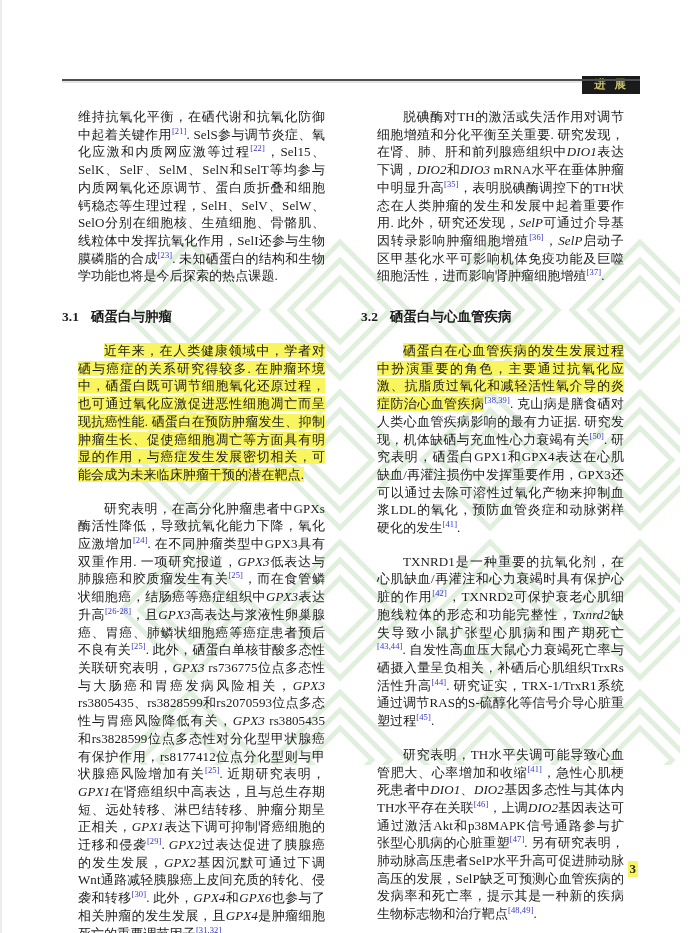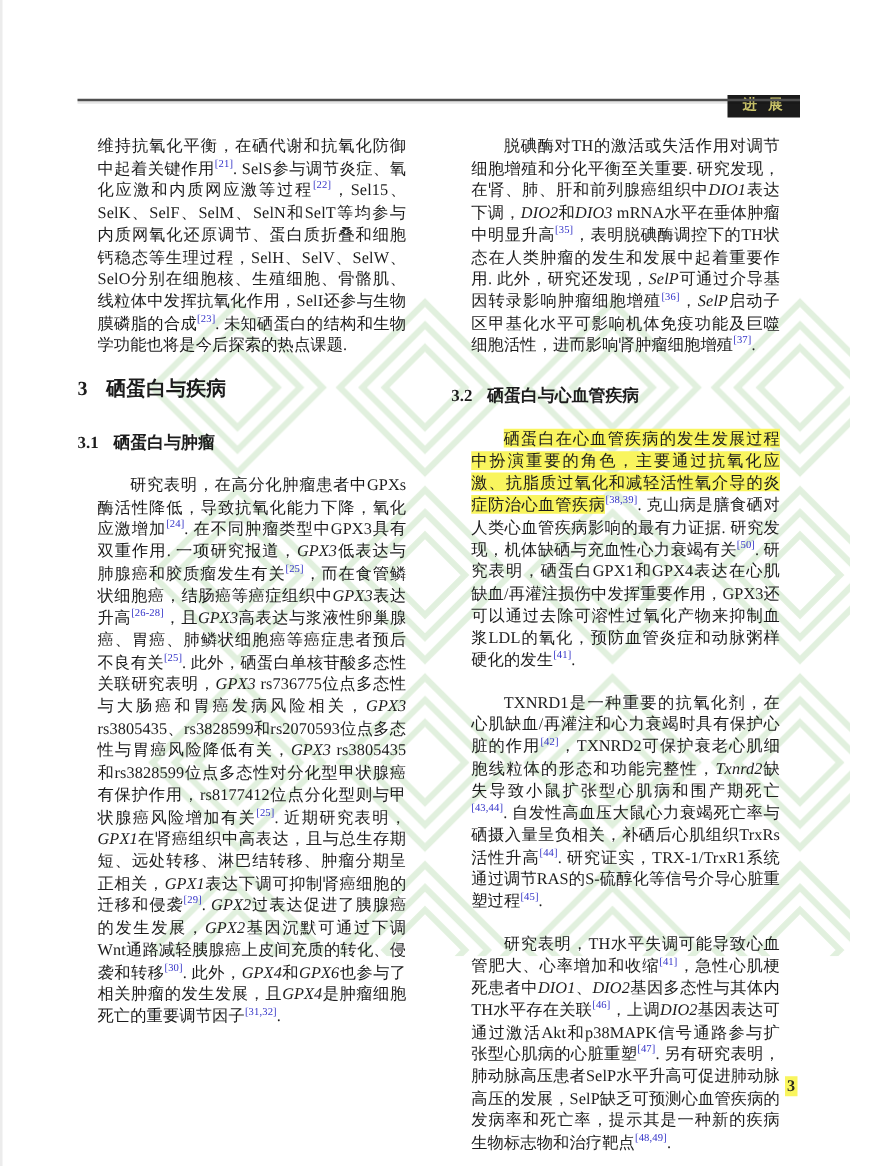--- a/index.html
+++ b/index.html
@@ -86,26 +86,24 @@
       <path d="M75 25 L125 75 L75 125 L25 75 Z" fill="none" stroke="#d8ebd3" stroke-width="5"></path>
       <path d="M75 43 L107 75 L75 107 L43 75 Z" fill="none" stroke="#d8ebd3" stroke-width="5"></path>
     </pattern>
   </defs>
   <rect x="0" y="0" width="100%" height="100%" fill="url(#wm)"></rect>
 </svg>
 
 <div class="columns">
   <div class="col">
     <p><span>维持抗氧化平衡，在硒代谢和抗氧化防御中起着关键作用</span><sup class="cite">[21]</sup><span>. SelS参与调节炎症、氧化应激和内质网应激等过程</span><sup class="cite">[22]</sup><span>，Sel15、SelK、SelF、SelM、SelN和SelT等均参与内质网氧化还原调节、蛋白质折叠和细胞钙稳态等生理过程，SelH、SelV、SelW、SelO分别在细胞核、生殖细胞、骨骼肌、线粒体中发挥抗氧化作用，SelI还参与生物膜磷脂的合成</span><sup class="cite">[23]</sup><span>. 未知硒蛋白的结构和生物学功能也将是今后探索的热点课题.</span></p>
-    <div class="h1">
-      <span class="hnum">3</span><span>硒蛋白与疾病</span>
-    </div>
     <div class="h2">
       <span class="hnum">3.1</span><span>硒蛋白与肿瘤</span>
     </div>
+    <p class="indent"><span class="hl">近年来，在人类健康领域中，学者对硒与癌症的关系研究得较多. 在肿瘤环境中，硒蛋白既可调节细胞氧化还原过程，也可通过氧化应激促进恶性细胞凋亡而呈现抗癌性能. 硒蛋白在预防肿瘤发生、抑制肿瘤生长、促使癌细胞凋亡等方面具有明显的作用，与癌症发生发展密切相关，可能会成为未来临床肿瘤干预的潜在靶点.</span></p>
     <p class="indent"><span>研究表明，在高分化肿瘤患者中GPXs酶活性降低，导致抗氧化能力下降，氧化应激增加</span><sup class="cite">[24]</sup><span>. 在不同肿瘤类型中GPX3具有双重作用. 一项研究报道，</span><span class="it">GPX3</span><span>低表达与肺腺癌和胶质瘤发生有关</span><sup class="cite">[25]</sup><span>，而在食管鳞状细胞癌，结肠癌等癌症组织中</span><span class="it">GPX3</span><span>表达升高</span><sup class="cite">[26-28]</sup><span>，且</span><span class="it">GPX3</span><span>高表达与浆液性卵巢腺癌、胃癌、肺鳞状细胞癌等癌症患者预后不良有关</span><sup class="cite">[25]</sup><span>. 此外，硒蛋白单核苷酸多态性关联研究表明，</span><span class="it">GPX3</span><span> rs736775位点多态性与大肠癌和胃癌发病风险相关，</span><span class="it">GPX3</span><span> rs3805435、rs3828599和rs2070593位点多态性与胃癌风险降低有关，</span><span class="it">GPX3</span><span> rs3805435和rs3828599位点多态性对分化型甲状腺癌有保护作用，rs8177412位点分化型则与甲状腺癌风险增加有关</span><sup class="cite">[25]</sup><span>. 近期研究表明，</span><span class="it">GPX1</span><span>在肾癌组织中高表达，且与总生存期短、远处转移、淋巴结转移、肿瘤分期呈正相关，</span><span class="it">GPX1</span><span>表达下调可抑制肾癌细胞的迁移和侵袭</span><sup class="cite">[29]</sup><span>. </span><span class="it">GPX2</span><span>过表达促进了胰腺癌的发生发展，</span><span class="it">GPX2</span><span>基因沉默可通过下调Wnt通路减轻胰腺癌上皮间充质的转化、侵袭和转移</span><sup class="cite">[30]</sup><span>. 此外，</span><span class="it">GPX4</span><span>和</span><span class="it">GPX6</span><span>也参与了相关肿瘤的发生发展，且</span><span class="it">GPX4</span><span>是肿瘤细胞死亡的重要调节因子</span><sup class="cite">[31,32]</sup><span>.</span></p>
   </div>
   <div class="col">
     <p class="indent"><span>脱碘酶对TH的激活或失活作用对调节细胞增殖和分化平衡至关重要. 研究发现，在肾、肺、肝和前列腺癌组织中</span><span class="it">DIO1</span><span>表达下调，</span><span class="it">DIO2</span><span>和</span><span class="it">DIO3</span><span> mRNA水平在垂体肿瘤中明显升高</span><sup class="cite">[35]</sup><span>，表明脱碘酶调控下的TH状态在人类肿瘤的发生和发展中起着重要作用. 此外，研究还发现，</span><span class="it">SelP</span><span>可通过介导基因转录影响肿瘤细胞增殖</span><sup class="cite">[36]</sup><span>，</span><span class="it">SelP</span><span>启动子区甲基化水平可影响机体免疫功能及巨噬细胞活性，进而影响肾肿瘤细胞增殖</span><sup class="cite">[37]</sup><span>.</span></p>
     <div class="h2">
       <span class="hnum">3.2</span><span>硒蛋白与心血管疾病</span>
     </div>
     <p class="indent"><span class="hl">硒蛋白在心血管疾病的发生发展过程中扮演重要的角色，主要通过抗氧化应激、抗脂质过氧化和减轻活性氧介导的炎症防治心血管疾病</span><sup class="cite">[38,39]</sup><span>. 克山病是膳食硒对人类心血管疾病影响的最有力证据. 研究发现，机体缺硒与充血性心力衰竭有关</span><sup class="cite">[50]</sup><span>. 研究表明，硒蛋白GPX1和GPX4表达在心肌缺血/再灌注损伤中发挥重要作用，GPX3还可以通过去除可溶性过氧化产物来抑制血浆LDL的氧化，预防血管炎症和动脉粥样硬化的发生</span><sup class="cite">[41]</sup><span>.</span></p>
     <p class="indent"><span>TXNRD1是一种重要的抗氧化剂，在心肌缺血/再灌注和心力衰竭时具有保护心脏的作用</span><sup class="cite">[42]</sup><span>，TXNRD2可保护衰老心肌细胞线粒体的形态和功能完整性，</span><span class="it">Txnrd2</span><span>缺失导致小鼠扩张型心肌病和围产期死亡</span><sup class="cite">[43,44]</sup><span>. 自发性高血压大鼠心力衰竭死亡率与硒摄入量呈负相关，补硒后心肌组织TrxRs活性升高</span><sup class="cite">[44]</sup><span>. 研究证实，TRX-1/TrxR1系统通过调节RAS的S-硫醇化等信号介导心脏重塑过程</span><sup class="cite">[45]</sup><span>.</span></p>
     <p class="indent"><span>研究表明，TH水平失调可能导致心血管肥大、心率增加和收缩</span><sup class="cite">[41]</sup><span>，急性心肌梗死患者中</span><span class="it">DIO1</span><span>、</span><span class="it">DIO2</span><span>基因多态性与其体内TH水平存在关联</span><sup class="cite">[46]</sup><span>，上调</span><span class="it">DIO2</span><span>基因表达可通过激活Akt和p38MAPK信号通路参与扩张型心肌病的心脏重塑</span><sup class="cite">[47]</sup><span>. 另有研究表明，肺动脉高压患者SelP水平升高可促进肺动脉高压的发展，SelP缺乏可预测心血管疾病的发病率和死亡率，提示其是一种新的疾病生物标志物和治疗靶点</span><sup class="cite">[48,49]</sup><span>.</span></p>

